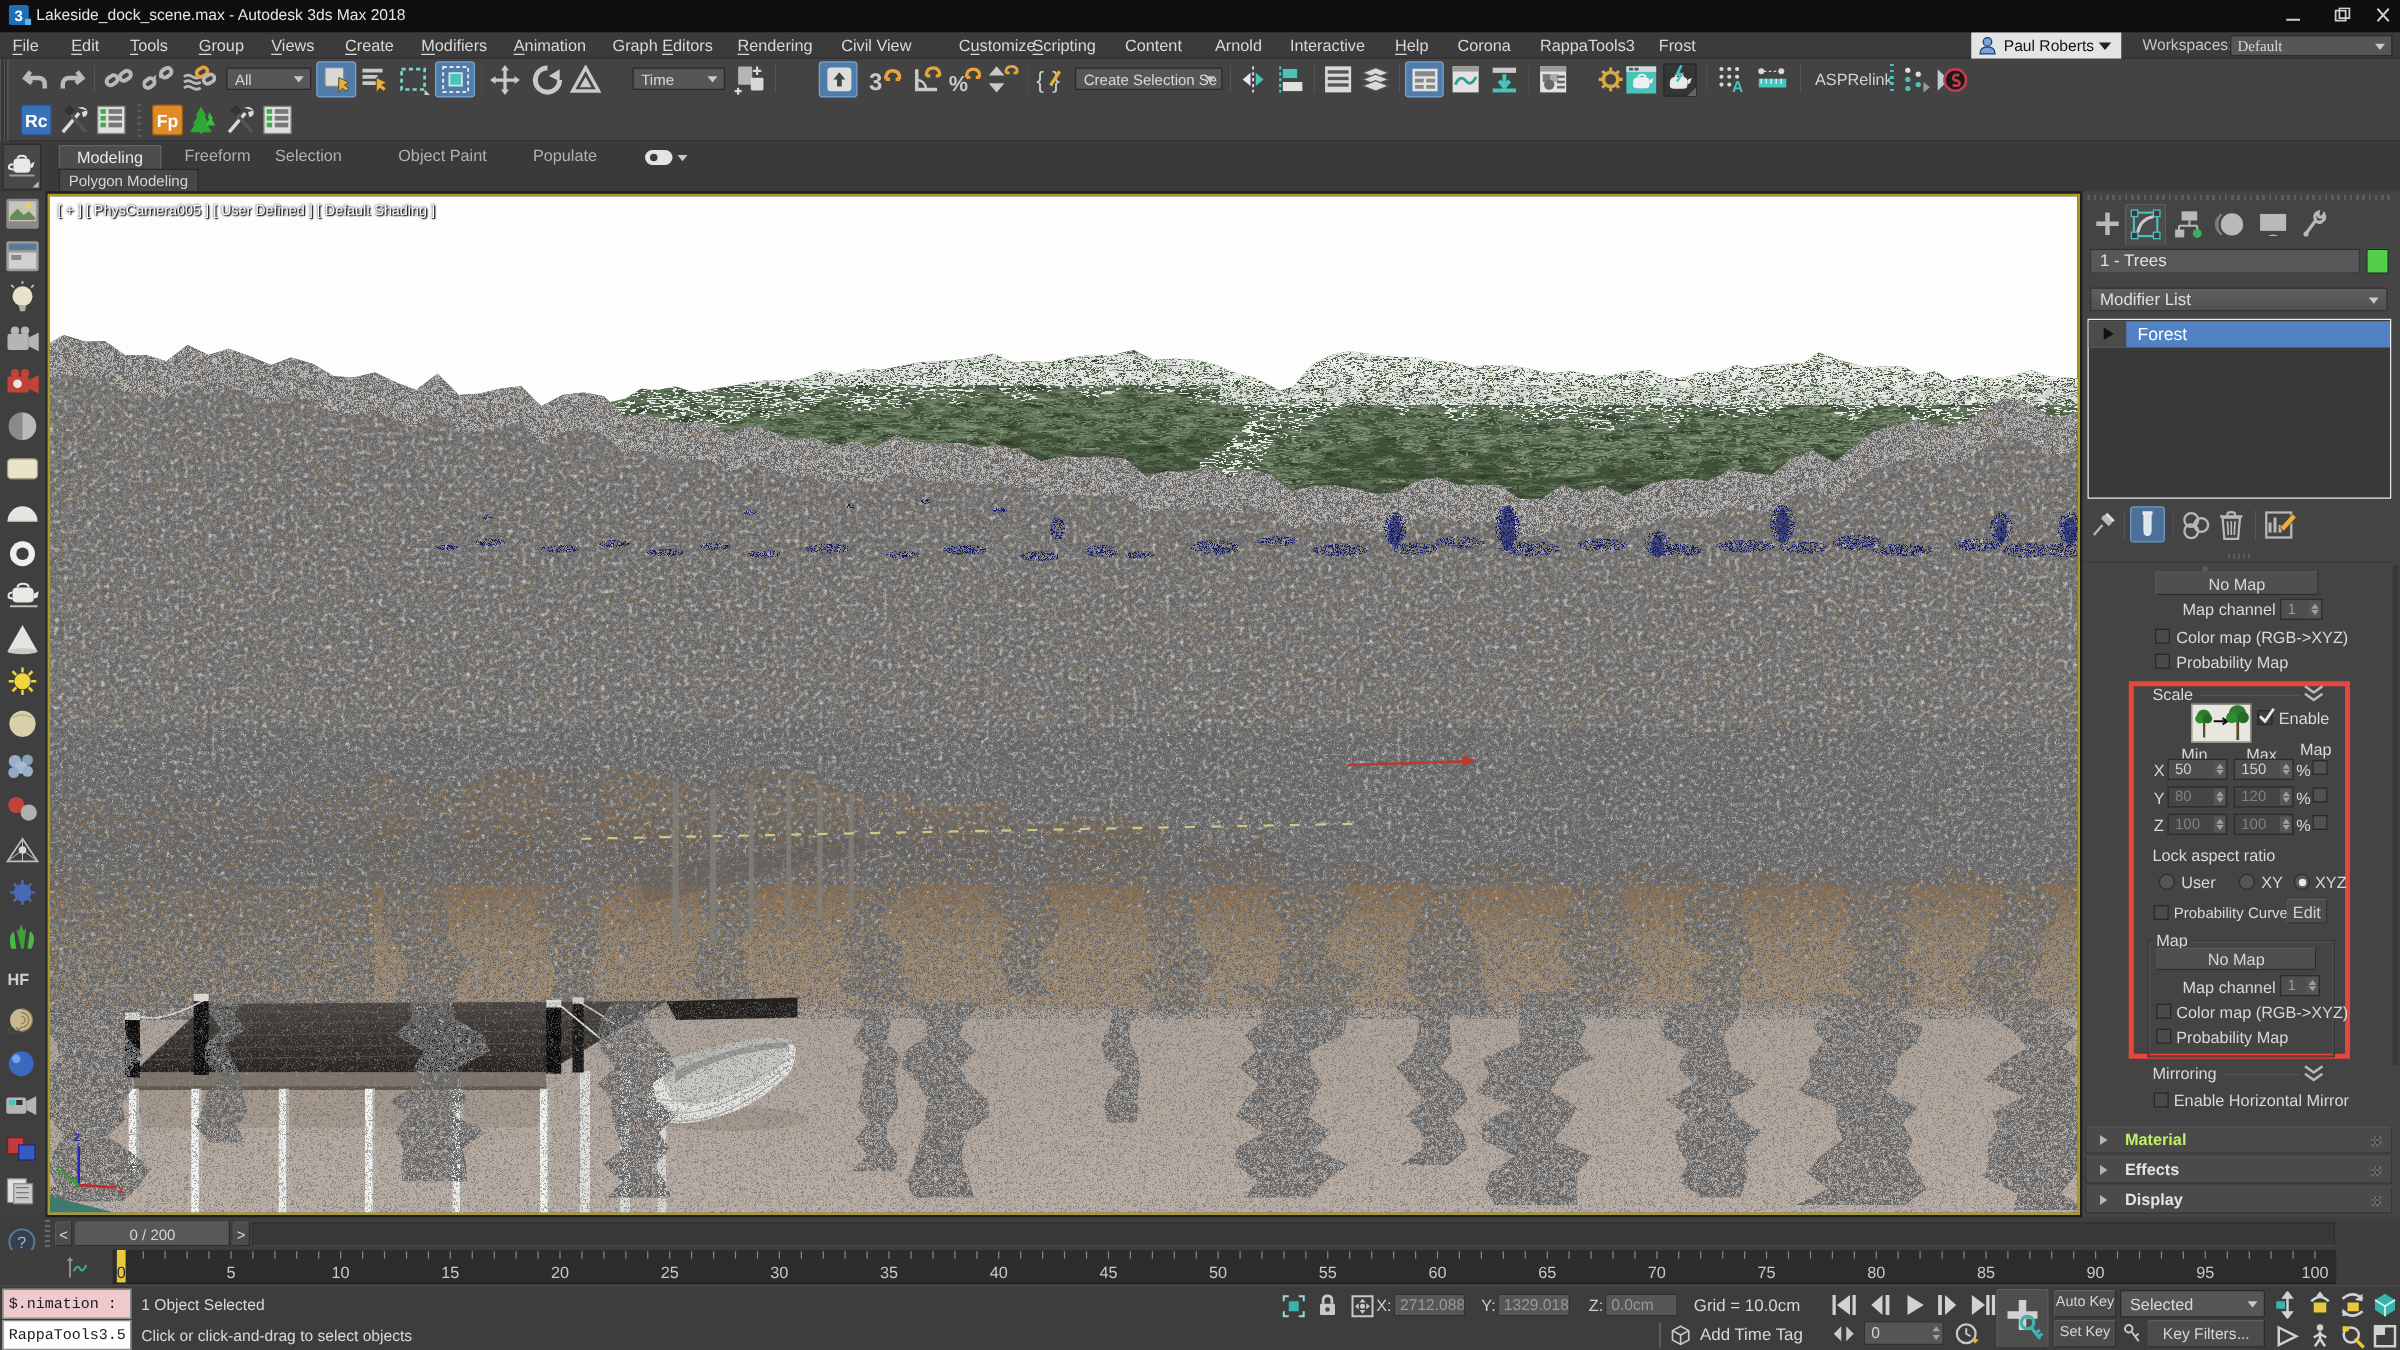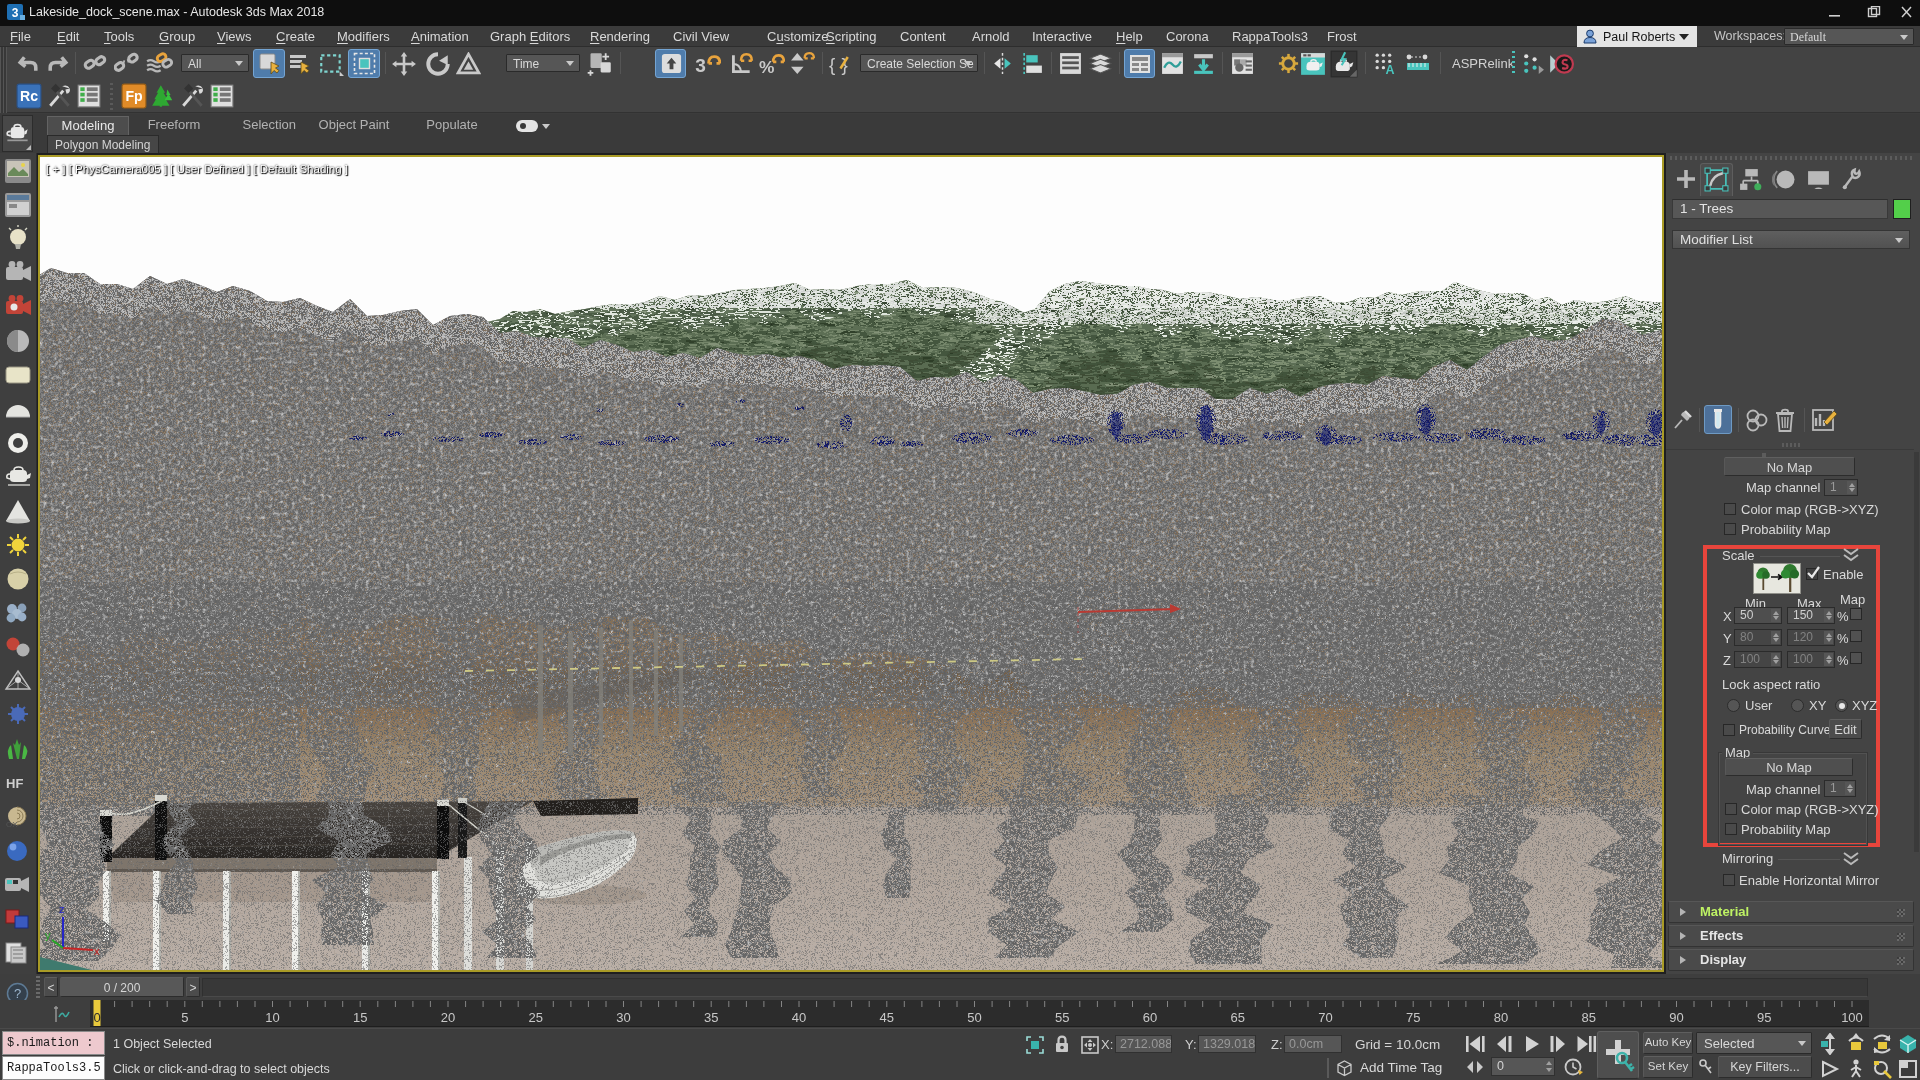--- a/index.html
+++ b/index.html
@@ -393,21 +393,21 @@
       <path d="M6 10 Q6 7 9 7 L15 7 Q18 7 18 10 L18 15 Q18 17 15 17 L9 17 Q6 17 6 15 Z" fill="#e8e8e8"></path>
       <path d="M6 11 Q2 11 3 14 L6 15" fill="none" stroke="#e8e8e8" stroke-width="1.5"></path>
       <path d="M18 11 L21 9 L20 13 L18 14" fill="#e8e8e8"></path>
       <path d="M9 7 Q9 5 12 5 Q15 5 15 7" fill="none" stroke="#e8e8e8" stroke-width="1.5"></path>
       <path d="M3 19 L21 19" stroke="#9a9a9a" stroke-width="1.5"></path>
     </svg>
     <div class="abs" style="right:1px;bottom:1px;width:0;height:0;border-left:5px solid transparent;border-bottom:5px solid #bbb;"></div>
   </div>
   <div class="abs" style="left:47px;top:2px;width:82px;height:19px;background:#4d4d4d;border:1px solid #636363;border-bottom:none;color:#e8e8e8;font-size:13px;text-align:center;padding-top:1px;">Modeling</div>
   <div class="abs" style="left:136px;top:3px;width:76px;color:#b2b2b2;font-size:13px;text-align:center;">Freeform</div>
-  <div class="abs" style="left:220px;top:3px;width:76px;color:#b2b2b2;font-size:13px;text-align:right;">Selection</div>
+  <div class="abs" style="left:220px;top:3px;width:76px;color:#b2b2b2;font-size:13px;text-align:left;">Selection</div>
   <div class="abs" style="left:306px;top:3px;width:96px;color:#b2b2b2;font-size:13px;text-align:center;">Object Paint</div>
   <div class="abs" style="left:412px;top:3px;width:80px;color:#b2b2b2;font-size:13px;text-align:center;">Populate</div>
   <svg class="abs" style="left:516px;top:5px" width="34" height="14" viewBox="0 0 34 14">
     <rect x="0" y="1" width="22" height="12" rx="6" fill="#e4e4e4"></rect>
     <circle cx="7" cy="7" r="3" fill="#3a3a3a"></circle>
     <path d="M26 5 L34 5 L30 10 Z" fill="#c9c9c9"></path>
   </svg>
   <div class="abs" style="left:47px;top:21px;width:112px;height:18px;background:#464646;border:1px solid #2a2a2a;border-bottom:none;color:#d4d4d4;font-size:12px;padding:2px 0 0 7px;">Polygon Modeling</div>
 </div>
 
@@ -950,20 +950,27 @@
       <circle cx="4.6" cy="19.4" r="2" fill="#b9b9b9"></circle>
     </svg>
 
   <div class="abs" style="left:6px;top:46px;width:216px;height:20px;background:#575757;border:1px solid #393939;border-top-color:#2f2f2f;color:#e3e3e3;font-size:13.5px;padding:1px 0 0 7px;">1 - Trees</div>
   <div class="abs" style="left:227px;top:46px;width:18px;height:20px;background:#53cf4a;border:1px solid #1f1f1f;"></div>
 
   <div class="abs" style="left:6px;top:77px;width:238px;height:19px;background:linear-gradient(#5f5f5f,#515151);border:1px solid #353535;color:#e0e0e0;font-size:13.5px;padding:1px 0 0 7px;">Modifier List
     <div class="abs" style="right:6px;top:7px;width:0;height:0;border-left:4.5px solid transparent;border-right:4.5px solid transparent;border-top:5.5px solid #c9c9c9;"></div>
   </div>
 
+  <div class="abs" style="left:4px;top:102px;width:243px;height:144px;background:#3a3a3a;border:1px solid #ececec;">
+    <div class="abs" style="left:0;top:1px;width:241px;height:21px;background:#5382c4;">
+      <div class="abs" style="left:0;top:0;width:30px;height:21px;background:#4b4b4b;"></div>
+      <div class="abs" style="left:12px;top:5px;width:0;height:0;border-top:5.5px solid transparent;border-bottom:5.5px solid transparent;border-left:8px solid #111;"></div>
+      <div class="abs" style="left:39px;top:2px;color:#fff;font-size:14px;">Forest</div>
+    </div>
+  </div>
 
   <svg class="abs" style="left:6px;top:255px" width="22" height="24" viewBox="0 0 22 24">
       <path d="M3 20 L10 12" stroke="#b9b9b9" stroke-width="1.8"></path>
       <path d="M9 7 L15 13 L17 11 Q19 8 16 5 Q13 2 10 5 Z" fill="#b9b9b9"></path>
       <path d="M13 3 L19 9" stroke="#d9d9d9" stroke-width="2.4"></path>
     </svg>
   <div class="vsep abs" style="left:33px;top:255px;height:24px;"></div>
   <div class="abs" style="left:38px;top:252px;width:28px;height:29px;background:#4d7099;border:1px solid #6e9ac4;border-radius:3px;"></div>
   <svg class="abs" style="left:44px;top:255px" width="16" height="24" viewBox="0 0 16 24">
       <rect x="4" y="1" width="8" height="3" fill="#e8e8e8"></rect>

